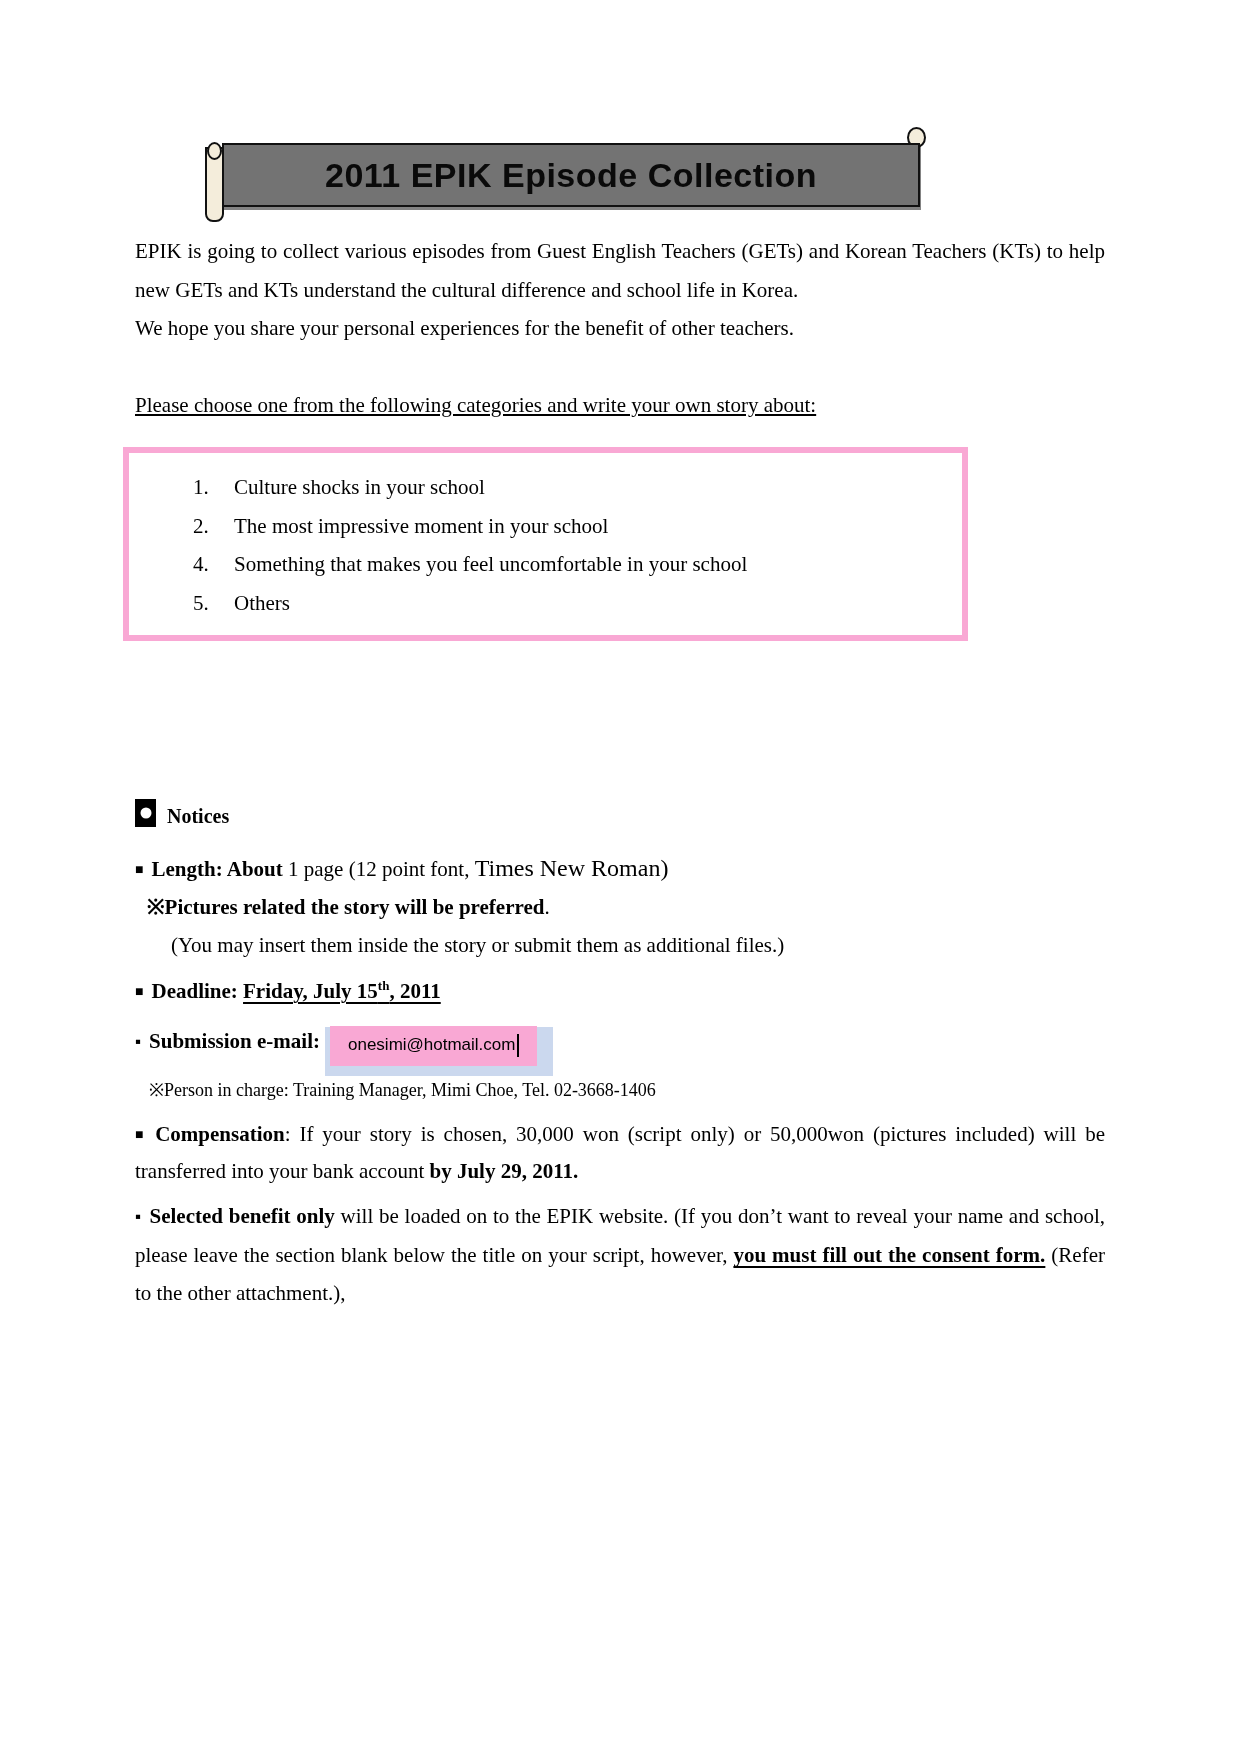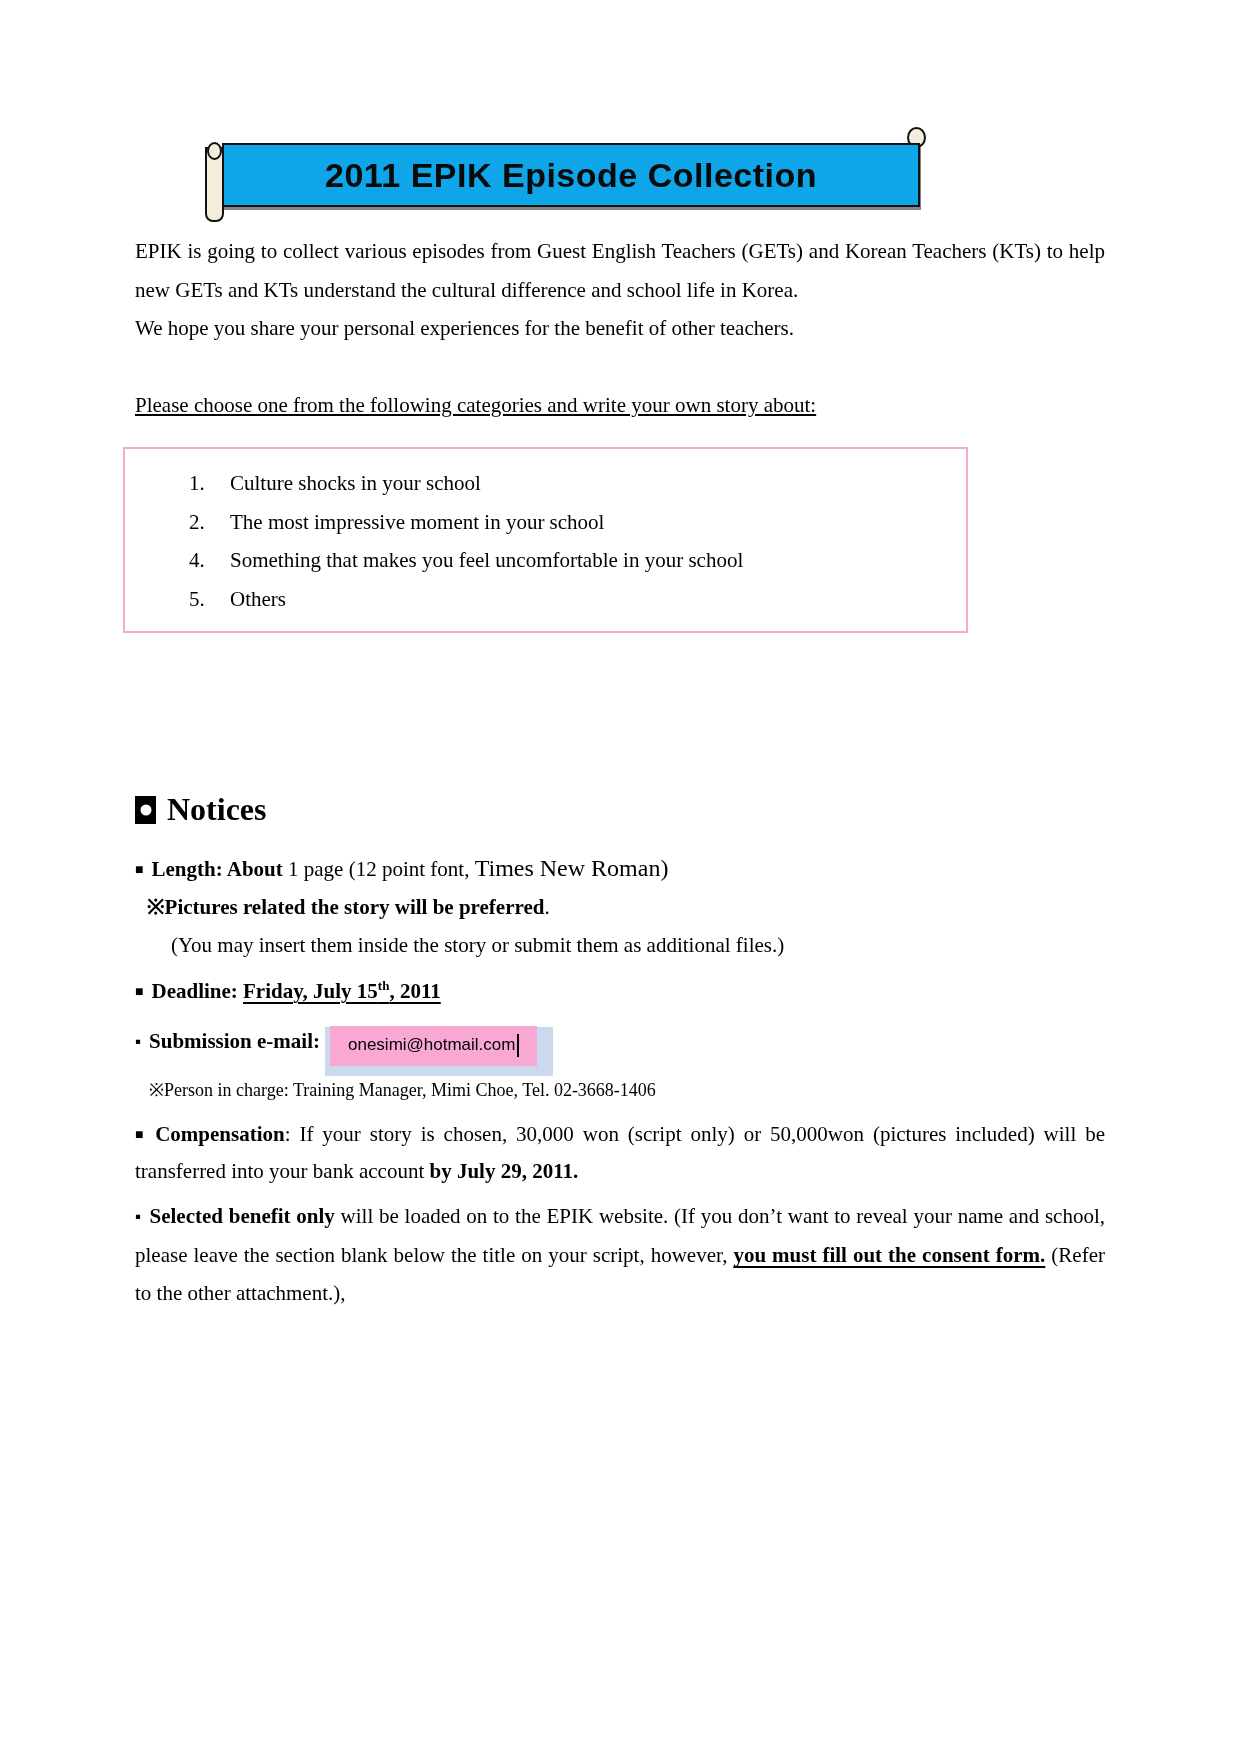--- a/index.html
+++ b/index.html
@@ -10,21 +10,21 @@
   }
 
   
   .banner-area { position:absolute; left:205px; top:127px; width:730px; height:95px; }
   .scroll-knob-right {
     position:absolute; left:702px; top:0; width:15px; height:17px;
     background:#f4eddb; border:2px solid #111; border-radius:50%;
   }
   .banner-body {
     position:absolute; left:17px; top:16px; width:694px; height:60px;
-    background:#0ea5e9; border:2px solid #111;
+    background:#737373; border:2px solid #111;
     box-shadow:1px 3px 0 0 rgba(30,30,30,0.55);
     display:flex; align-items:center; justify-content:center;
   }
   .banner-title {
     font-family:"Liberation Sans","DejaVu Sans",sans-serif;
     font-weight:bold; font-size:34px; letter-spacing:0.5px; color:#0a0a0a;
   }
   .scroll-strip {
     position:absolute; left:0; top:20px; width:15px; height:71px;
     background:#f4eddb; border:2px solid #111;
@@ -37,28 +37,28 @@
 
   
   .content { position:absolute; left:135px; top:232px; width:970px; }
   .para { font-size:21px; line-height:38.5px; margin:0; }
   .justify { text-align:justify; }
   .para2 { margin-top:0; }
   .prompt { margin-top:38px;text-decoration:underline; }
 
   .category-box {
     box-sizing:border-box; margin-left:-12px; margin-top:23px;
-    width:845px; border:2px solid #f9a8d4;
+    width:845px; border:6px solid #f9a8d4;
     padding:15px 0 13px 64px;
   }
   .cat-row { font-size:21px; line-height:38.5px; }
   .cat-num { display:inline-block; width:41px; }
 
   
-  .notices-heading { margin-top:158px; font-size:32px; font-weight:bold; }
+  .notices-heading { margin-top:158px; font-size:20px; font-weight:bold; }
   .inv-bullet {
     position:relative; display:inline-block; width:21px; height:28px;
     background:#000; vertical-align:-4px; margin-right:11px;
   }
   .inv-bullet::after {
     content:""; position:absolute; left:50%; top:50%;
     transform:translate(-50%,-50%);
     width:11px; height:11px; border-radius:50%; background:#fff;
   }
   .n-line { font-size:21px; line-height:37px; margin-top:7px; }

